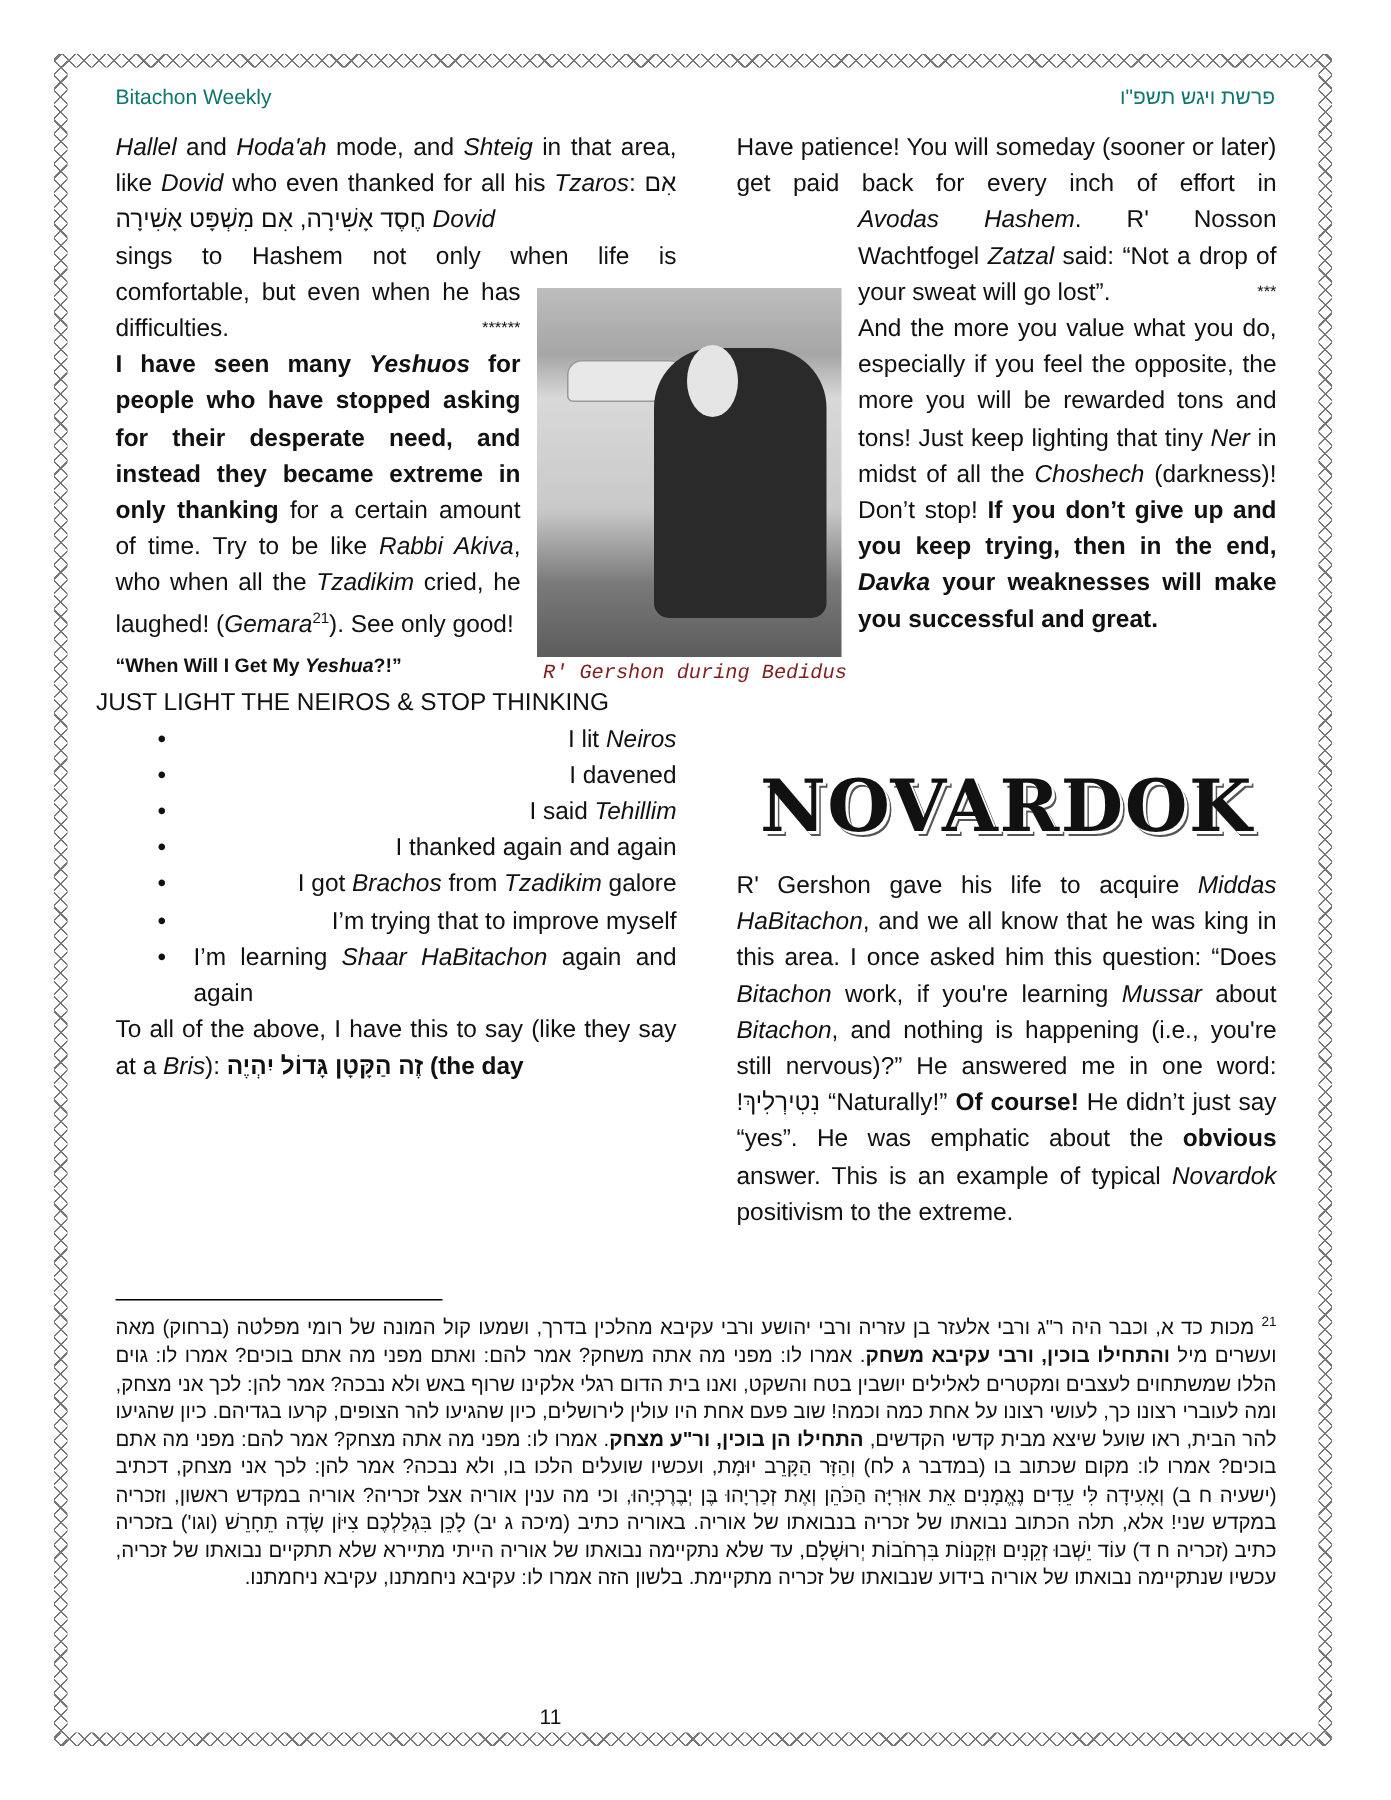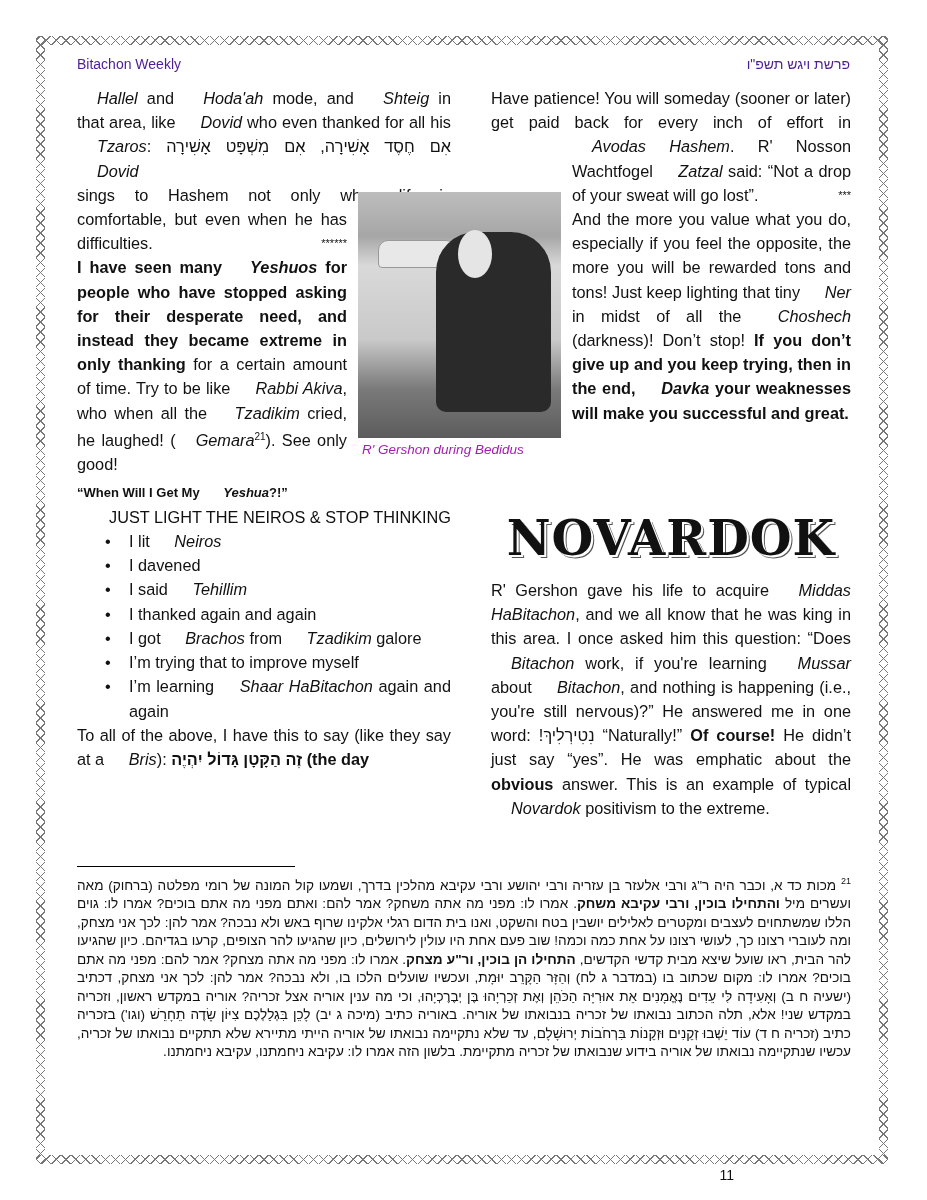--- a/index.html
+++ b/index.html
@@ -10,44 +10,44 @@
       repeating-linear-gradient(45deg, transparent 0 3px, #777 3px 4px, transparent 4px 7px) top/100% 9px no-repeat,
       repeating-linear-gradient(-45deg, transparent 0 3px, #777 3px 4px, transparent 4px 7px) top/100% 9px no-repeat,
       repeating-linear-gradient(45deg, transparent 0 3px, #777 3px 4px, transparent 4px 7px) bottom/100% 9px no-repeat,
       repeating-linear-gradient(-45deg, transparent 0 3px, #777 3px 4px, transparent 4px 7px) bottom/100% 9px no-repeat,
       repeating-linear-gradient(45deg, transparent 0 3px, #777 3px 4px, transparent 4px 7px) left/9px 100% no-repeat,
       repeating-linear-gradient(-45deg, transparent 0 3px, #777 3px 4px, transparent 4px 7px) left/9px 100% no-repeat,
       repeating-linear-gradient(45deg, transparent 0 3px, #777 3px 4px, transparent 4px 7px) right/9px 100% no-repeat,
       repeating-linear-gradient(-45deg, transparent 0 3px, #777 3px 4px, transparent 4px 7px) right/9px 100% no-repeat;
     background-origin:border-box;
   }
-  .hdr { position:absolute; top:56px; font-size:14px; color:#4c1d95; }
+  .hdr { position:absolute; top:56px; font-size:14px; color:#0f766e; }
   .hdr.left { left:77px; }
   .hdr.right { right:77px; direction:rtl; }
   .col { position:absolute; font-size:16.3px; line-height:24.2px; }
   .col p { margin:0; text-align:justify; }
   .colL { left:77px; top:86px; width:374px; }
   .colR { left:491px; top:86px; width:360px; }
-  i { font-style:italic;margin-left:20px; }
+  i { font-style:italic; }
   b { font-weight:bold; }
   .stars { float:right; font-size:11px; }
   .photo { position:absolute; left:358px; top:192px; width:203px; height:246px; background:
      linear-gradient(180deg,#bdbdbd 0%,#a6a6a6 18%,#d9d9d9 30%,#c9c9c9 60%,#7a7a7a 80%,#5c5c5c 100%); overflow:hidden; }
   .photo .car { position:absolute; left:20px; top:48px; width:80px; height:26px; background:#e8e8e8; border-radius:10px 14px 4px 4px; border:1px solid #999; }
   .photo .person { position:absolute; left:78px; top:40px; width:115px; height:180px; background:#2a2a2a; border-radius:40px 40px 10px 10px; }
   .photo .head { position:absolute; left:100px; top:38px; width:34px; height:48px; background:#e5e5e5; border-radius:50%; }
-  .caption { position:absolute; left:362px; top:442px; font-family:Liberation Sans, sans-serif; font-style:italic; font-size:13.5px; color:#a21caf; }
+  .caption { position:absolute; left:362px; top:442px; font-family:Liberation Mono, monospace; font-style:italic; font-size:13.5px; color:#7f1d1d; }
   .flow-narrow { width:270px; }
   .novardok { position:absolute; left:491px; top:510px; width:360px; text-align:center; font-family:"DejaVu Serif", serif; font-weight:bold; font-size:48px; letter-spacing:1px; color:#111; text-shadow:2px 2px 0 #fff, 3px 3px 0 #555; }
   ul.bullets { margin:0; padding-left:52px; }
-  ul.bullets li { list-style:none; position:relative; }
+  ul.bullets li { list-style:none; position:relative;text-align:right; }
   ul.bullets li::before { content:"•"; position:absolute; left:-24px; }
   .fn-rule { position:absolute; left:77px; top:866px; width:218px; border-top:1px solid #000; }
   .footnote { position:absolute; left:77px; top:872px; width:774px; direction:rtl; text-align:justify; font-size:13.6px; line-height:18.5px; }
-  .pgnum { position:absolute; top:1136px; left:0; width:734px; text-align:right; font-size:14px;margin-top:31px; }
+  .pgnum { position:absolute; top:1136px; left:0; width:734px; text-align:center; font-size:14px; }
   .rtl { direction:rtl; unicode-bidi:isolate; }
 </style>
 </head>
 <body>
 
 <div class="border"></div>
 
 <div class="hdr left">Bitachon Weekly</div>
 <div class="hdr right">פרשת ויגש תשפ"ו</div>
 
@@ -57,21 +57,21 @@
   </p>
 
   <p style="text-align-last: justify;">sings to Hashem not only when life is</p>
   <p class="flow-narrow">comfortable, but even when he has difficulties. <span class="stars">******</span></p>
   <p class="flow-narrow">
     <b>I have seen many </b><b><i>Yeshuos</i></b><b> for people who have stopped asking for their desperate need, and instead they became extreme in only thanking</b><span> for a certain amount of time. Try to be like </span><i>Rabbi Akiva</i><span>, who when all the </span><i>Tzadikim</i><span> cried, he laughed! (</span><i>Gemara</i><sup style="font-size:10px;">21</sup><span>). See only good!</span>
   </p>
   <p style="margin-top:4px;font-size:13px;">
     <b>“When Will I Get My </b><b><i>Yeshua</i></b><b>?!”</b>
   </p>
-  <p style="margin-left:-13px;white-space:nowrap;text-align:right;">JUST LIGHT THE NEIROS &amp; STOP THINKING</p>
+  <p style="margin-left:-13px;white-space:nowrap;text-align:left;">JUST LIGHT THE NEIROS &amp; STOP THINKING</p>
   <ul class="bullets">
     <li><span>I lit </span><i>Neiros</i></li>
     <li><span>I davened</span></li>
     <li><span>I said </span><i>Tehillim</i></li>
     <li><span>I thanked again and again</span></li>
     <li><span>I got </span><i>Brachos</i><span> from </span><i>Tzadikim</i><span> galore</span></li>
     <li><span>I’m trying that to improve myself</span></li>
     <li style="text-align:justify;"><span>I’m learning </span><i>Shaar HaBitachon</i><span> again and again</span></li>
   </ul>
   <p>

